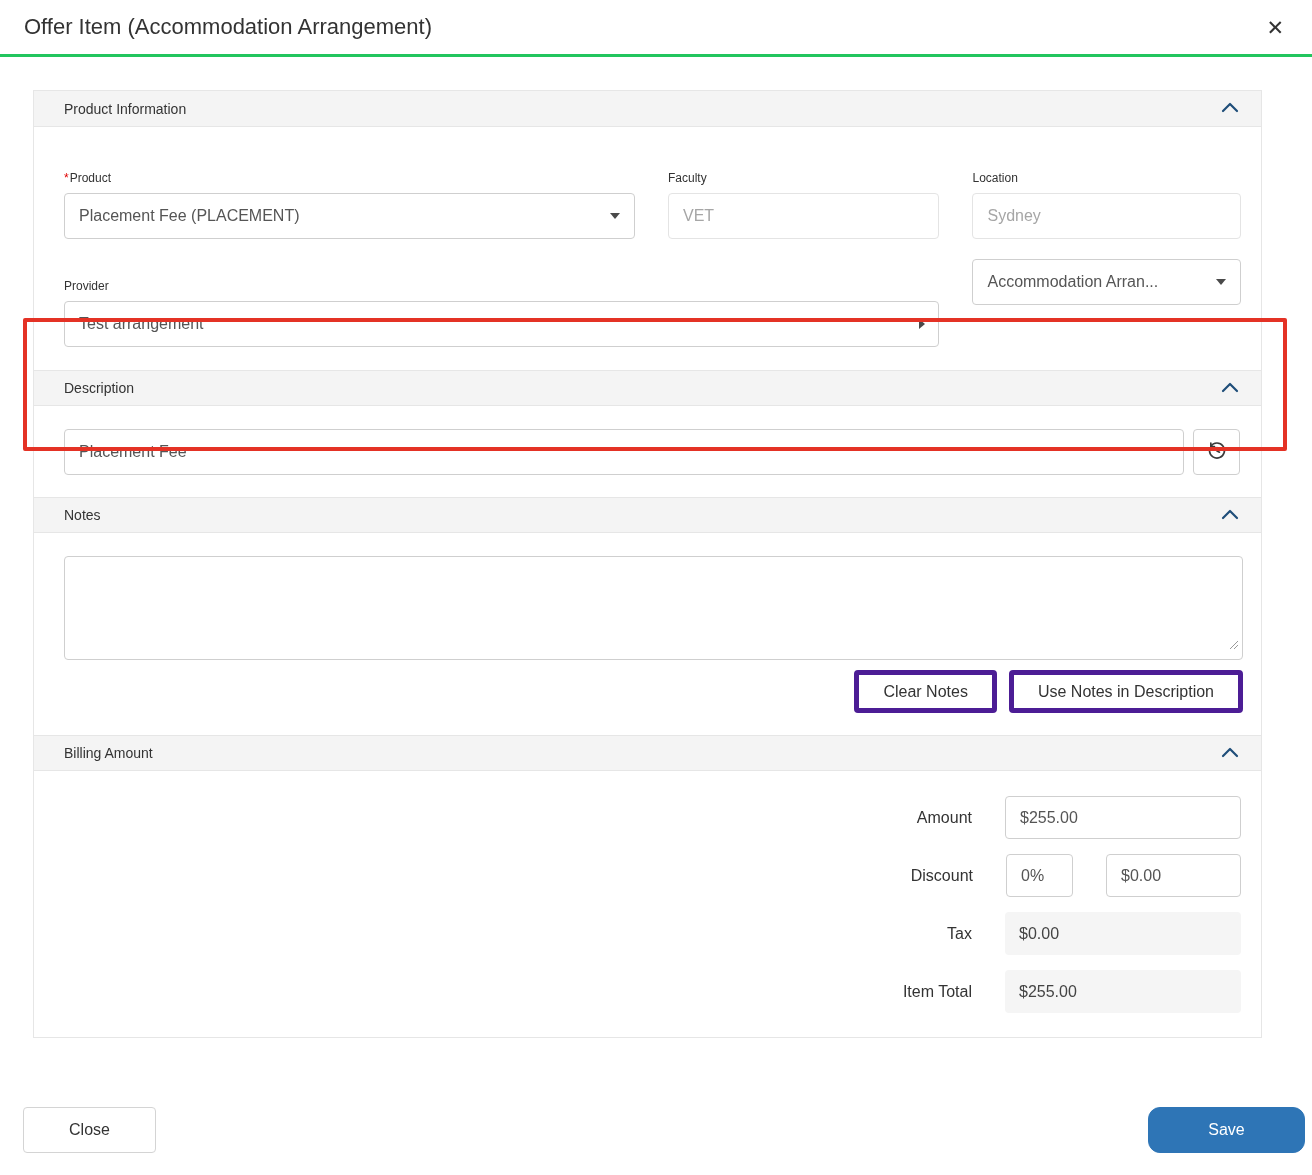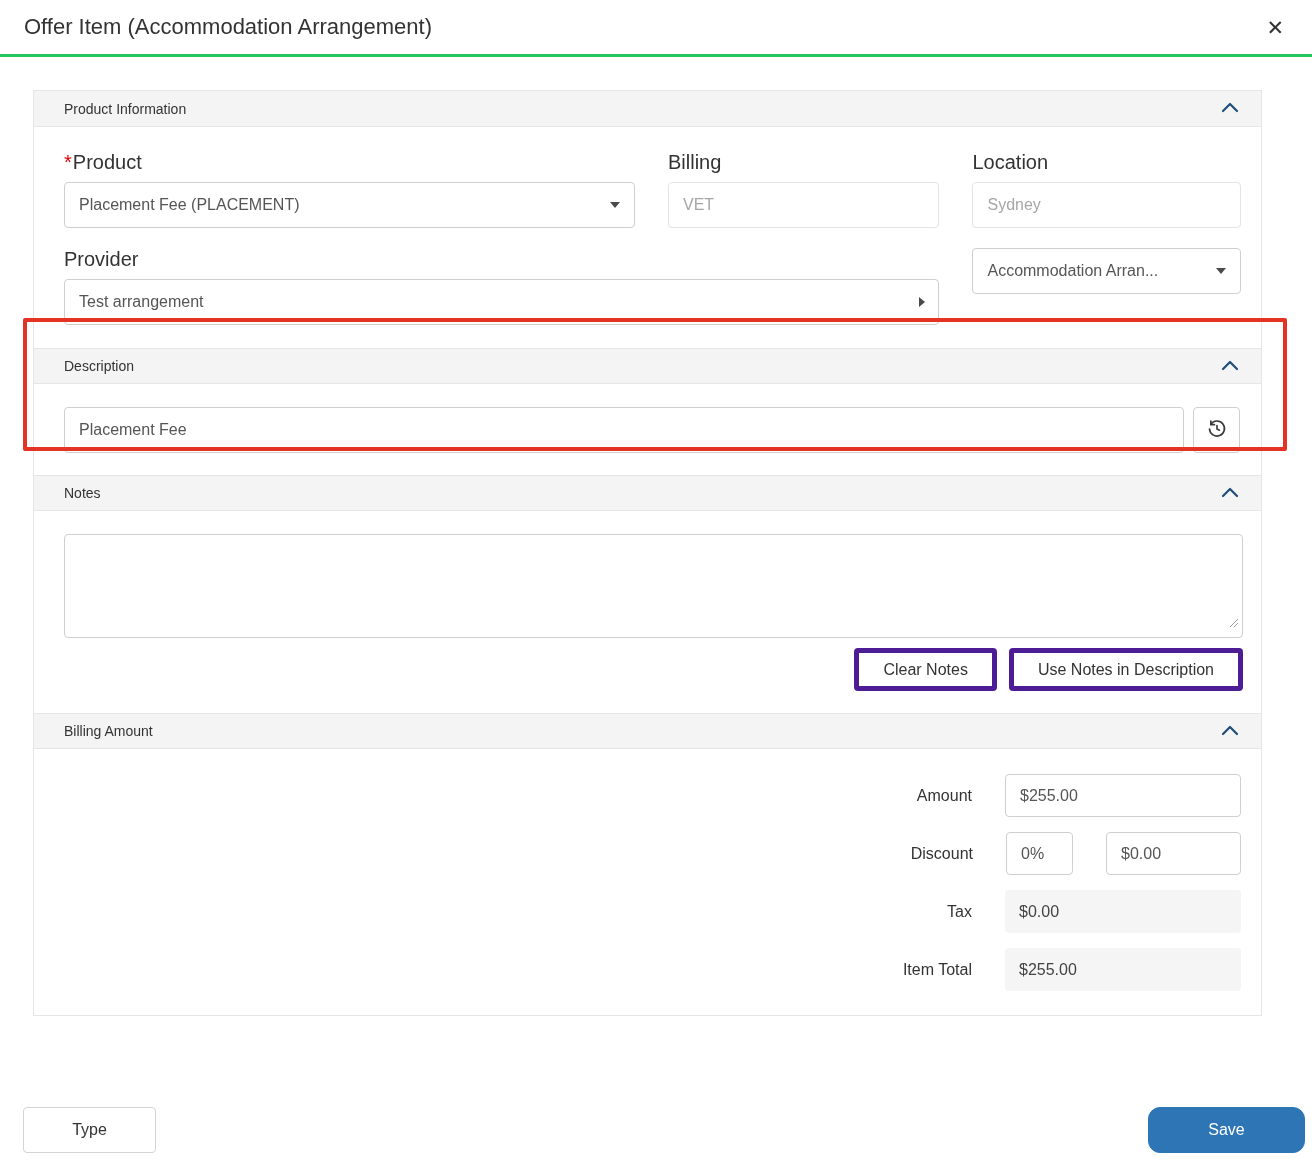--- a/index.html
+++ b/index.html
@@ -22,21 +22,21 @@
   .section-header + * { background:#fff; }
   .section-header:not(:first-child) { border-top:1px solid #e6e6e6; }
   .section-title { font-size:14px; color:#333; }
   .chev-btn { background:none; border:none; cursor:pointer; display:flex; align-items:center; }
 
   
   .pi-body { padding:24px 20px 23px 30px; }
   .row { display:flex; gap:33px; }
   .row + .row { margin-top:20px; }
   .field { display:flex; flex-direction:column; }
-  .field-label { font-size:20px; color:#333; margin-bottom:8px; }
+  .field-label { font-size:12px; color:#333; margin-bottom:8px;margin-top:20px; }
   .req { color:#e00000; margin-right:1px; }
 
   .tb, .select-box { height:46px; border:1px solid #cfcfcf; border-radius:4px; background:#fff;
         font-size:16px; color:#555; padding:0 14px; font-family:"Liberation Sans", sans-serif; width:100%; }
   .tb.disabled { border-color:#e4e4e4; color:#a6a6a6; }
   .select-box { display:flex; align-items:center; justify-content:space-between; cursor:pointer; }
   .select-value { overflow:hidden; white-space:nowrap; text-overflow:ellipsis; }
   .caret-down { width:0; height:0; border-left:5px solid transparent; border-right:5px solid transparent;
                 border-top:6px solid #4a4a4a; margin-left:10px; flex:0 0 auto; }
   .caret-right { width:0; height:0; border-top:5px solid transparent; border-bottom:5px solid transparent;
@@ -119,21 +119,21 @@
     <div class="pi-body">
       <div class="row">
         <div class="field w-product">
           <span class="field-label"><span class="req">*</span><span>Product</span></span>
           <div class="select-box">
             <span class="select-value">Placement Fee (PLACEMENT)</span>
             <span class="caret-down"></span>
           </div>
         </div>
         <div class="field w-faculty">
-          <span class="field-label">Billing</span>
+          <span class="field-label">Faculty</span>
           <input class="tb disabled" readonly="" value="VET" style="">
         </div>
         <div class="field w-location">
           <span class="field-label">Location</span>
           <input class="tb disabled" readonly="" value="Sydney" style="">
         </div>
       </div>
       <div class="row">
         <div class="field w-provider">
           <span class="field-label">Provider</span>
@@ -228,16 +228,16 @@
         <div class="readonly">$0.00</div>
       </div>
       <div class="b-row">
         <span class="b-label">Item Total</span>
         <div class="readonly">$255.00</div>
       </div>
     </div>
 
   </div>
 
-  <button class="footer-close">Type</button>
+  <button class="footer-close">Close</button>
   <button class="footer-save">Save</button>
 
 </div>
 
 </body></html>

